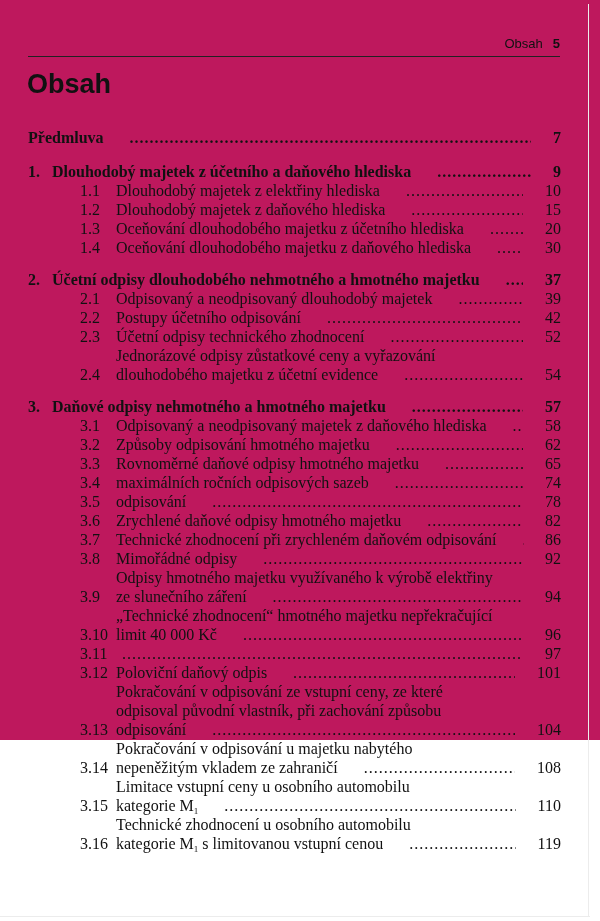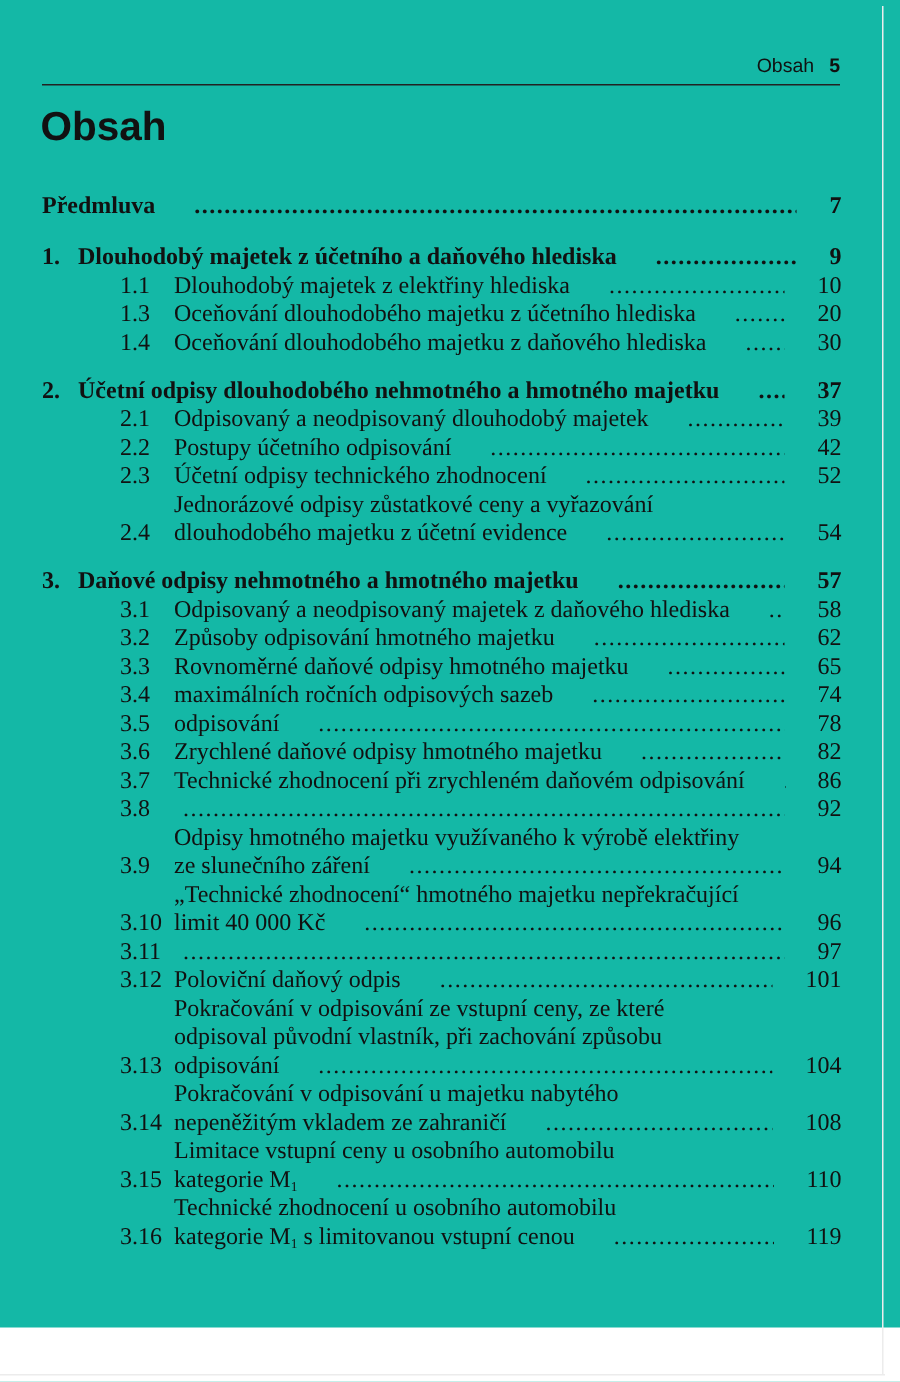--- a/index.html
+++ b/index.html
@@ -1,17 +1,17 @@
 <!DOCTYPE html>
 <html><head>
 <meta charset="utf-8">
 <style>
   html, body { margin: 0; padding: 0; background: #ffffff; }
   body { width: 600px; height: 921px; position: relative; overflow: hidden; color: #111; }
-  .page { position: absolute; left: 0; top: 0; width: 600px; height: 885px; background: #14b8a6; }
+  .page { position: absolute; left: 0; top: 0; width: 600px; height: 740px; background: #be185d; }
   .frame-right { position: absolute; left: 588px; top: 4px; width: 1px; height: 912px; background: #ececec; }
   .frame-bottom { position: absolute; left: 0; top: 916px; width: 590px; height: 1px; background: #ececec; }
   .running-head { position: absolute; left: 28px; top: 36px; width: 532px; text-align: right;
     font-family: "Liberation Sans", sans-serif; font-size: 13px; line-height: 16px; }
   .running-head .rh-num { font-weight: bold; margin-left: 10px; }
   .head-rule { position: absolute; left: 28px; top: 56px; width: 532px; height: 1px; background: #222; }
   .title { position: absolute; left: 27px; top: 66px; margin: 0;
     font-family: "Liberation Sans", sans-serif; font-weight: bold; font-size: 27px; line-height: 36px; }
   .toc { position: absolute; left: 28px; top: 128px; width: 533px;
     font-family: "Liberation Serif", serif; font-size: 16px; line-height: 19px; }
@@ -68,20 +68,30 @@
         <span class="num">1.1</span>
         <div class="text-wrap">
           <div class="line">
             <span>Dlouhodobý majetek z elektřiny hlediska</span>
             <span class="leader"></span>
             <span class="page-no">10</span>
           </div>
         </div>
       </div>
       <div class="entry sub">
+        <span class="num">1.2</span>
+        <div class="text-wrap">
+          <div class="line">
+            <span>Dlouhodobý majetek z daňového hlediska</span>
+            <span class="leader"></span>
+            <span class="page-no">15</span>
+          </div>
+        </div>
+      </div>
+      <div class="entry sub">
         <span class="num">1.3</span>
         <div class="text-wrap">
           <div class="line">
             <span>Oceňování dlouhodobého majetku z účetního hlediska</span>
             <span class="leader"></span>
             <span class="page-no">20</span>
           </div>
         </div>
       </div>
       <div class="entry sub">
@@ -224,20 +234,21 @@
             <span>Technické zhodnocení při zrychleném daňovém odpisování</span>
             <span class="leader"></span>
             <span class="page-no">86</span>
           </div>
         </div>
       </div>
       <div class="entry sub">
         <span class="num">3.8</span>
         <div class="text-wrap">
           <div class="line">
+            <span>Mimořádné odpisy</span>
             <span class="leader"></span>
             <span class="page-no">92</span>
           </div>
         </div>
       </div>
       <div class="entry sub">
         <span class="num">3.9</span>
         <div class="text-wrap">
           <div class="line">
             <span>Odpisy hmotného majetku využívaného k výrobě elektřiny</span>

